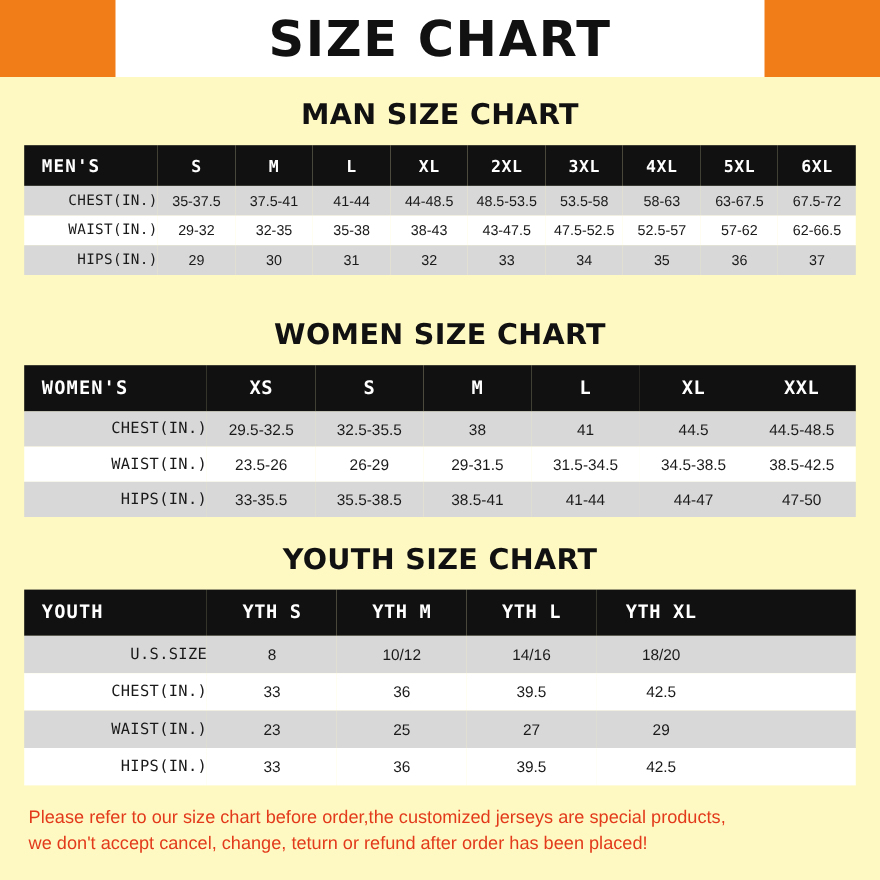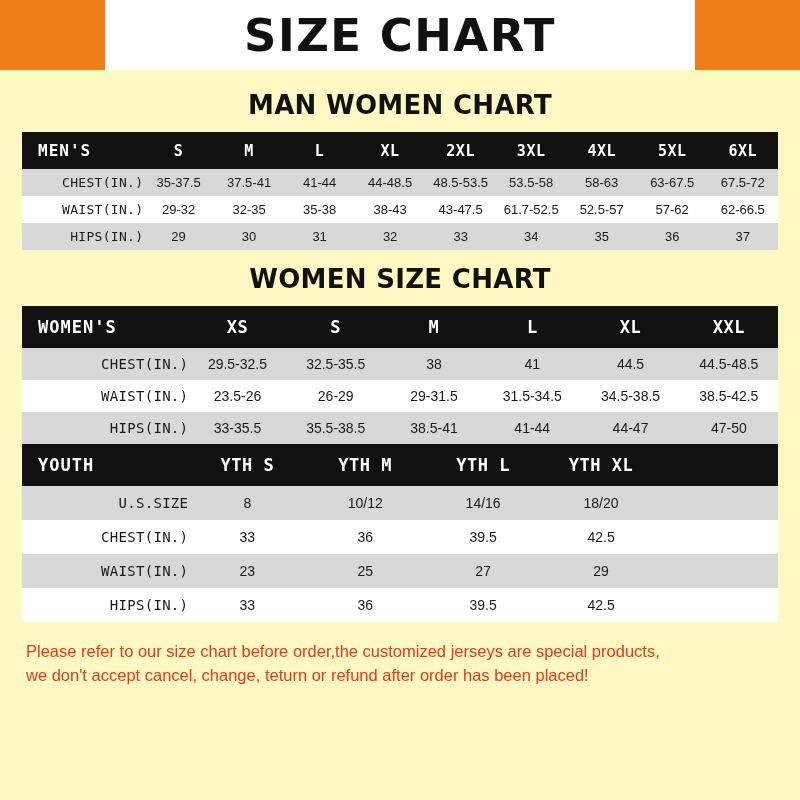--- a/index.html
+++ b/index.html
@@ -57,21 +57,21 @@
   }
   .section-title {
     text-align: center;
     font-family: "DejaVu Sans", sans-serif;
     font-weight: bold;
     font-size: 26px;
     color: #111111;
     letter-spacing: 0.3px;
   }
   .t1 { margin: 20px 0 12px 0; }
-  .t2 { margin: 14px 0 12px 0; }
+  .t2 { margin: 40px 0 12px 0; }
   .t3 { margin: 24px 0 12px 0; }
 
   table.sizetable {
     width: 100%;
     border-collapse: collapse;
     table-layout: fixed;
   }
   table.sizetable tr.head {
     background: #111111;
   }
@@ -134,21 +134,21 @@
 <div class="page">
 
   <div class="banner">
     <div class="banner-inner">
       <div class="banner-title">SIZE CHART</div>
     </div>
   </div>
 
   <div class="content">
 
-    <div class="section-title t1">MAN WOMEN CHART</div>
+    <div class="section-title t1">MAN SIZE CHART</div>
     <table class="sizetable men">
       <colgroup>
         <col style="width:16%">
           <col style="width:9.3%">
           <col style="width:9.3%">
           <col style="width:9.3%">
         <col style="width:9.3%">
           <col style="width:9.3%">
           <col style="width:9.3%">
           <col style="width:9.3%">
@@ -180,21 +180,21 @@
         <td>63-67.5</td>
         <td>67.5-72</td>
       </tr>
       <tr class="even">
         <td class="rowlabel">WAIST(IN.)</td>
         <td>29-32</td>
         <td>32-35</td>
         <td>35-38</td>
         <td>38-43</td>
         <td>43-47.5</td>
-        <td>61.7-52.5</td>
+        <td>47.5-52.5</td>
         <td>52.5-57</td>
         <td>57-62</td>
         <td>62-66.5</td>
       </tr>
       <tr class="odd">
         <td class="rowlabel">HIPS(IN.)</td>
         <td>29</td>
         <td>30</td>
         <td>31</td>
         <td>32</td>
@@ -251,20 +251,21 @@
         <td>33-35.5</td>
         <td>35.5-38.5</td>
         <td>38.5-41</td>
         <td>41-44</td>
         <td>44-47</td>
         <td>47-50</td>
       </tr>
     </tbody>
       </table>
 
+    <div class="section-title t3">YOUTH SIZE CHART</div>
     <table class="sizetable youth">
       <colgroup>
         <col style="width:22%">
           <col style="width:15.6%">
           <col style="width:15.6%">
           <col style="width:15.6%">
         <col style="width:15.6%">
           <col style="width:15.6%">
       </colgroup>
       <tbody>

